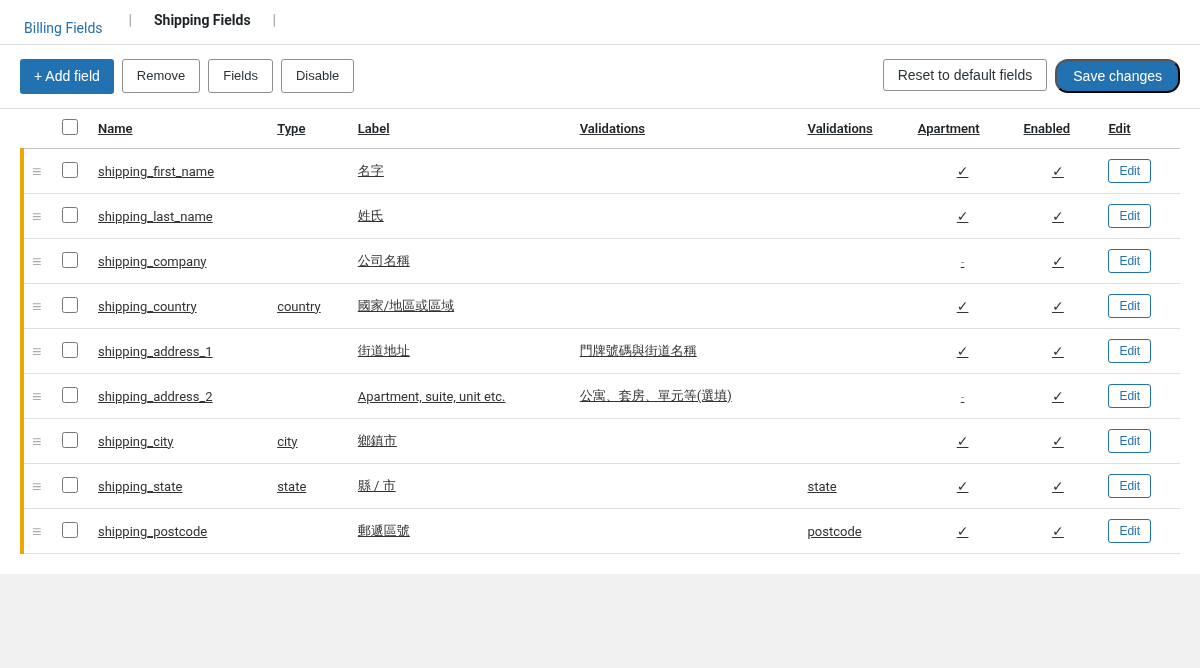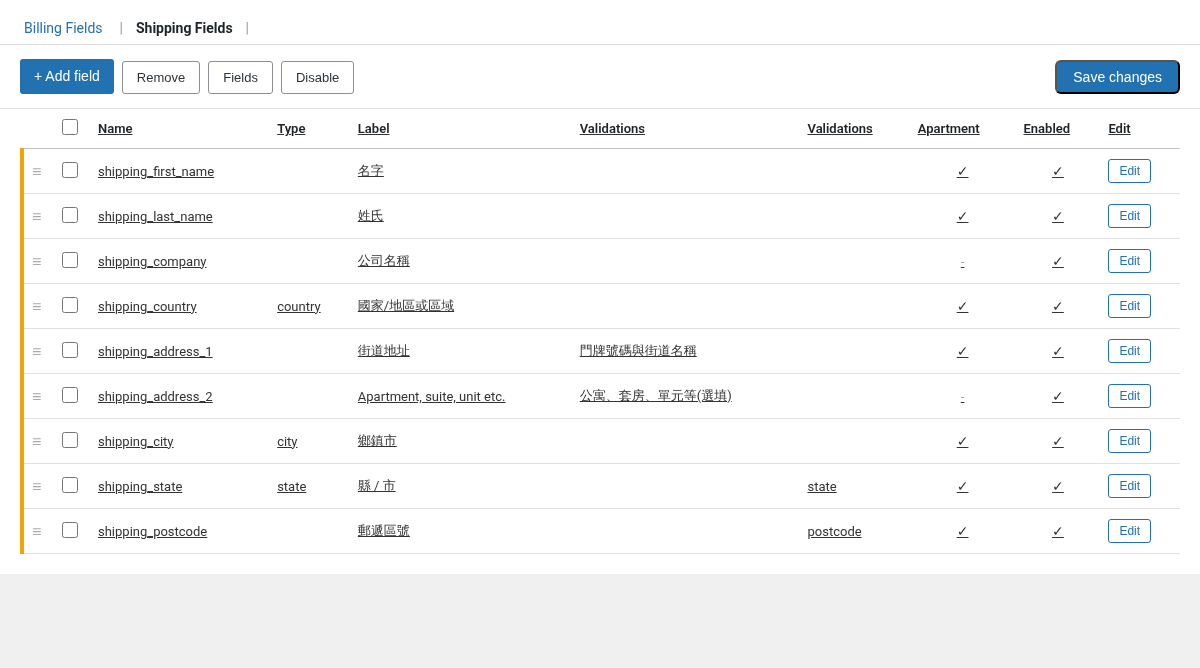--- a/index.html
+++ b/index.html
@@ -1,33 +1,33 @@
 <!DOCTYPE html>
 <html><head>
   <meta charset="utf-8">
   <style>
     * { box-sizing: border-box; margin: 0; padding: 0; }
     body { font-family: -apple-system, BlinkMacSystemFont, "Segoe UI", Roboto, sans-serif; font-size: 14px; color: #333; background: #f0f0f1; }
 
     .page-wrapper { background: #fff; }
 
     
-    .tab-nav { padding: 12px 20px 0; background: #fff; border-bottom: 1px solid #ddd; display: flex; gap: 7px; align-items: center; }
+    .tab-nav { padding: 12px 20px 0; background: #fff; border-bottom: 1px solid #ddd; display: flex; gap: 16px; }
     .tab-nav a { color: #2271b1; text-decoration: none; font-size: 14px; padding: 8px 4px; }
     .tab-nav .separator { color: #999; margin: 0 6px; }
     .tab-nav .active { font-weight: 700; color: #1d2327; cursor: default; }
 
     
-    .toolbar { padding: 14px 20px; display: flex; align-items: flex-end; gap: 8px; background: #fff; border-bottom: 1px solid #e0e0e0; }
+    .toolbar { padding: 14px 20px; display: flex; align-items: flex-start; gap: 8px; background: #fff; border-bottom: 1px solid #e0e0e0; }
     .toolbar .spacer { flex: 1; }
 
     .btn { border: none; cursor: pointer; font-size: 13px; padding: 6px 14px; border-radius: 3px; font-weight: 500; line-height: 1.5; }
     .btn-add { background: #2271b1; color: #fff; font-size: 14px; padding: 7px 14px; }
     .btn-secondary { background: #fff; color: #2c3338; border: 1px solid #8c8f94; }
-    .btn-save { background: #2271b1; color: #fff; padding: 7px 16px; font-size: 14px; border-radius: 6px; }
+    .btn-save { background: #2271b1; color: #fff; padding: 7px 16px; font-size: 14px; border-radius: 13px; }
     .btn-reset { background: #fff; color: #2c3338; border: 1px solid #8c8f94; padding: 7px 14px; font-size: 14px; border-radius: 3px; cursor: pointer; }
 
     
     .table-wrap { padding: 0 20px 20px; background: #fff; text-decoration: underline; }
     table { width: 100%; border-collapse: collapse; }
     thead tr { border-bottom: 1px solid #c3c4c7; }
     thead th { text-align: left; padding: 10px 8px; font-weight: 600; color: #1d2327; font-size: 13px; }
     tbody tr { border-bottom: 1px solid #e0e0e0; }
     tbody td { padding: 10px 8px; font-size: 13px; vertical-align: middle; }
 
@@ -56,20 +56,21 @@
     <span class="active">Shipping Fields</span>
     <span class="separator">|</span>
   </div>
 
   <div class="toolbar">
     <button class="btn btn-add">+ Add field</button>
     <button class="btn btn-secondary">Remove</button>
     <button class="btn btn-secondary">Fields</button>
     <button class="btn btn-secondary">Disable</button>
     <div class="spacer"></div>
+    <button class="btn-reset">Reset to default fields</button>
     <button class="btn-save">Save changes</button>
   </div>
 
   <div class="table-wrap">
     <table>
       <thead>
         <tr>
           <th class="drag-col"></th>
           <th class="check-col">
             <input type="checkbox" style="">

